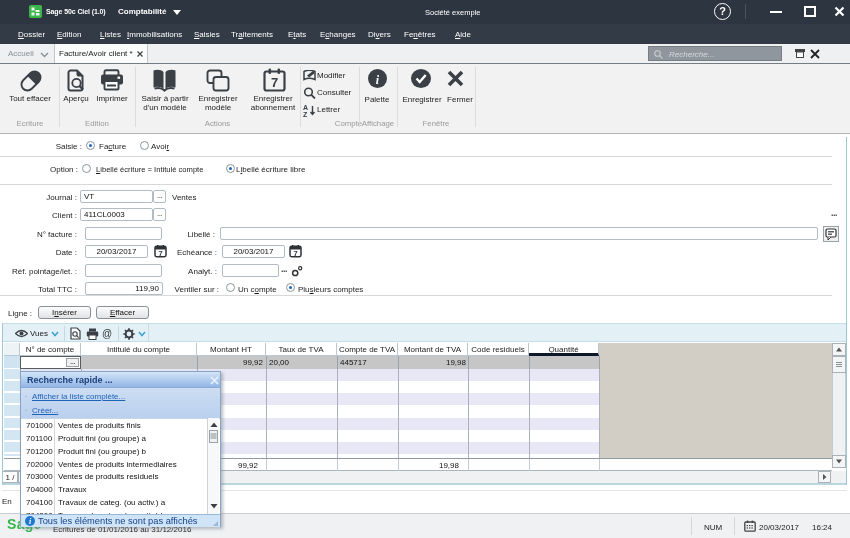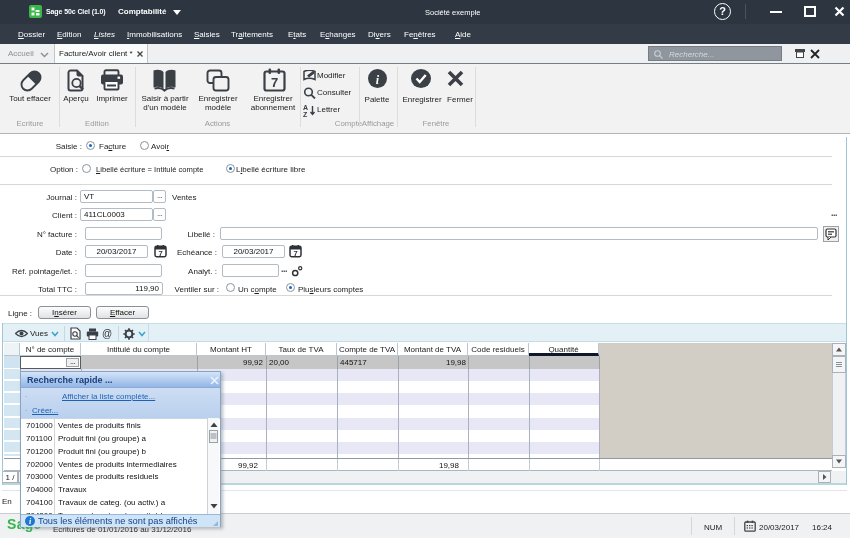--- a/index.html
+++ b/index.html
@@ -67,21 +67,21 @@
     <div class="abs" style="left:770px;top:11px;width:12px;height:2px;background:#fff;"></div>
     <div class="abs" style="left:804px;top:6px;width:12px;height:11px;border:2px solid #fff;"></div>
     <svg class="abs" style="left:834px;top:6px;" width="11" height="11">
         <path d="M1.5 1.5 L9.5 9.5 M9.5 1.5 L1.5 9.5" stroke="#fff" stroke-width="2.2"></path>
       </svg>
   </div>
 
   <div class="abs" id="menubar">
     <span class="menuitem" style="left:18px;"><u>D</u>ossier</span>
     <span class="menuitem" style="left:57px;"><u>E</u>dition</span>
-    <span class="menuitem" style="left:94px;font-style:italic;"><u>L</u>istes</span>
+    <span class="menuitem" style="left:100px;"><u>L</u>istes</span>
     <span class="menuitem" style="left:127px;"><u>I</u>mmobilisations</span>
     <span class="menuitem" style="left:194px;"><u>S</u>aisies</span>
     <span class="menuitem" style="left:231px;">Tr<u>a</u>itements</span>
     <span class="menuitem" style="left:288px;">E<u>t</u>ats</span>
     <span class="menuitem" style="left:320px;">E<u>c</u>hanges</span>
     <span class="menuitem" style="left:368px;">Di<u>v</u>ers</span>
     <span class="menuitem" style="left:404px;">Fe<u>n</u>êtres</span>
     <span class="menuitem" style="left:455px;"><u>A</u>ide</span>
   </div>
 
@@ -432,21 +432,21 @@
   </div>
 
   <div class="abs" id="popup">
       <div class="abs" style="left:0;top:0;width:199px;height:16px;background:linear-gradient(#d3e4f8,#93b6e6);border-bottom:1px solid #8aabda;"></div>
       <span class="abs" style="left:6px;top:3px;font-size:9px;font-weight:bold;color:#1c3f7a;">Recherche rapide ...</span>
       <svg class="abs" style="left:189px;top:4px;" width="9" height="9">
         <path d="M1 1 L8 8 M8 1 L1 8" stroke="#e8f2fc" stroke-width="1.7"></path>
       </svg>
       <div class="abs" style="left:0;top:16px;width:199px;height:30px;background:linear-gradient(#cdddf3,#b9d0ee);"></div>
       <span class="abs" style="left:4px;top:21px;font-size:7px;color:#8a9096;">·</span>
-      <span class="plink" style="top:20px;margin-left:30px;">Afficher la liste complète...</span>
+      <span class="plink" style="top:20px;">Afficher la liste complète...</span>
       <span class="abs" style="left:4px;top:35px;font-size:7px;color:#8a9096;">·</span>
       <span class="plink" style="top:34px;">Créer...</span>
       <div class="abs" style="left:0;top:46px;width:199px;height:96px;background:#fff;border-top:1px solid #c8d6e2;"></div>
       <div class="abs" style="left:33px;top:46px;width:1px;height:96px;background:#d0d6da;"></div>
       <span class="pnum" style="top:49px;">701000</span>
       <span class="plab" style="top:49px;">Ventes de produits finis</span>
       <span class="pnum" style="top:62px;">701100</span>
       <span class="plab" style="top:62px;">Produit fini (ou groupe) a</span>
       <span class="pnum" style="top:75px;">701200</span>
       <span class="plab" style="top:75px;">Produit fini (ou groupe) b</span>

